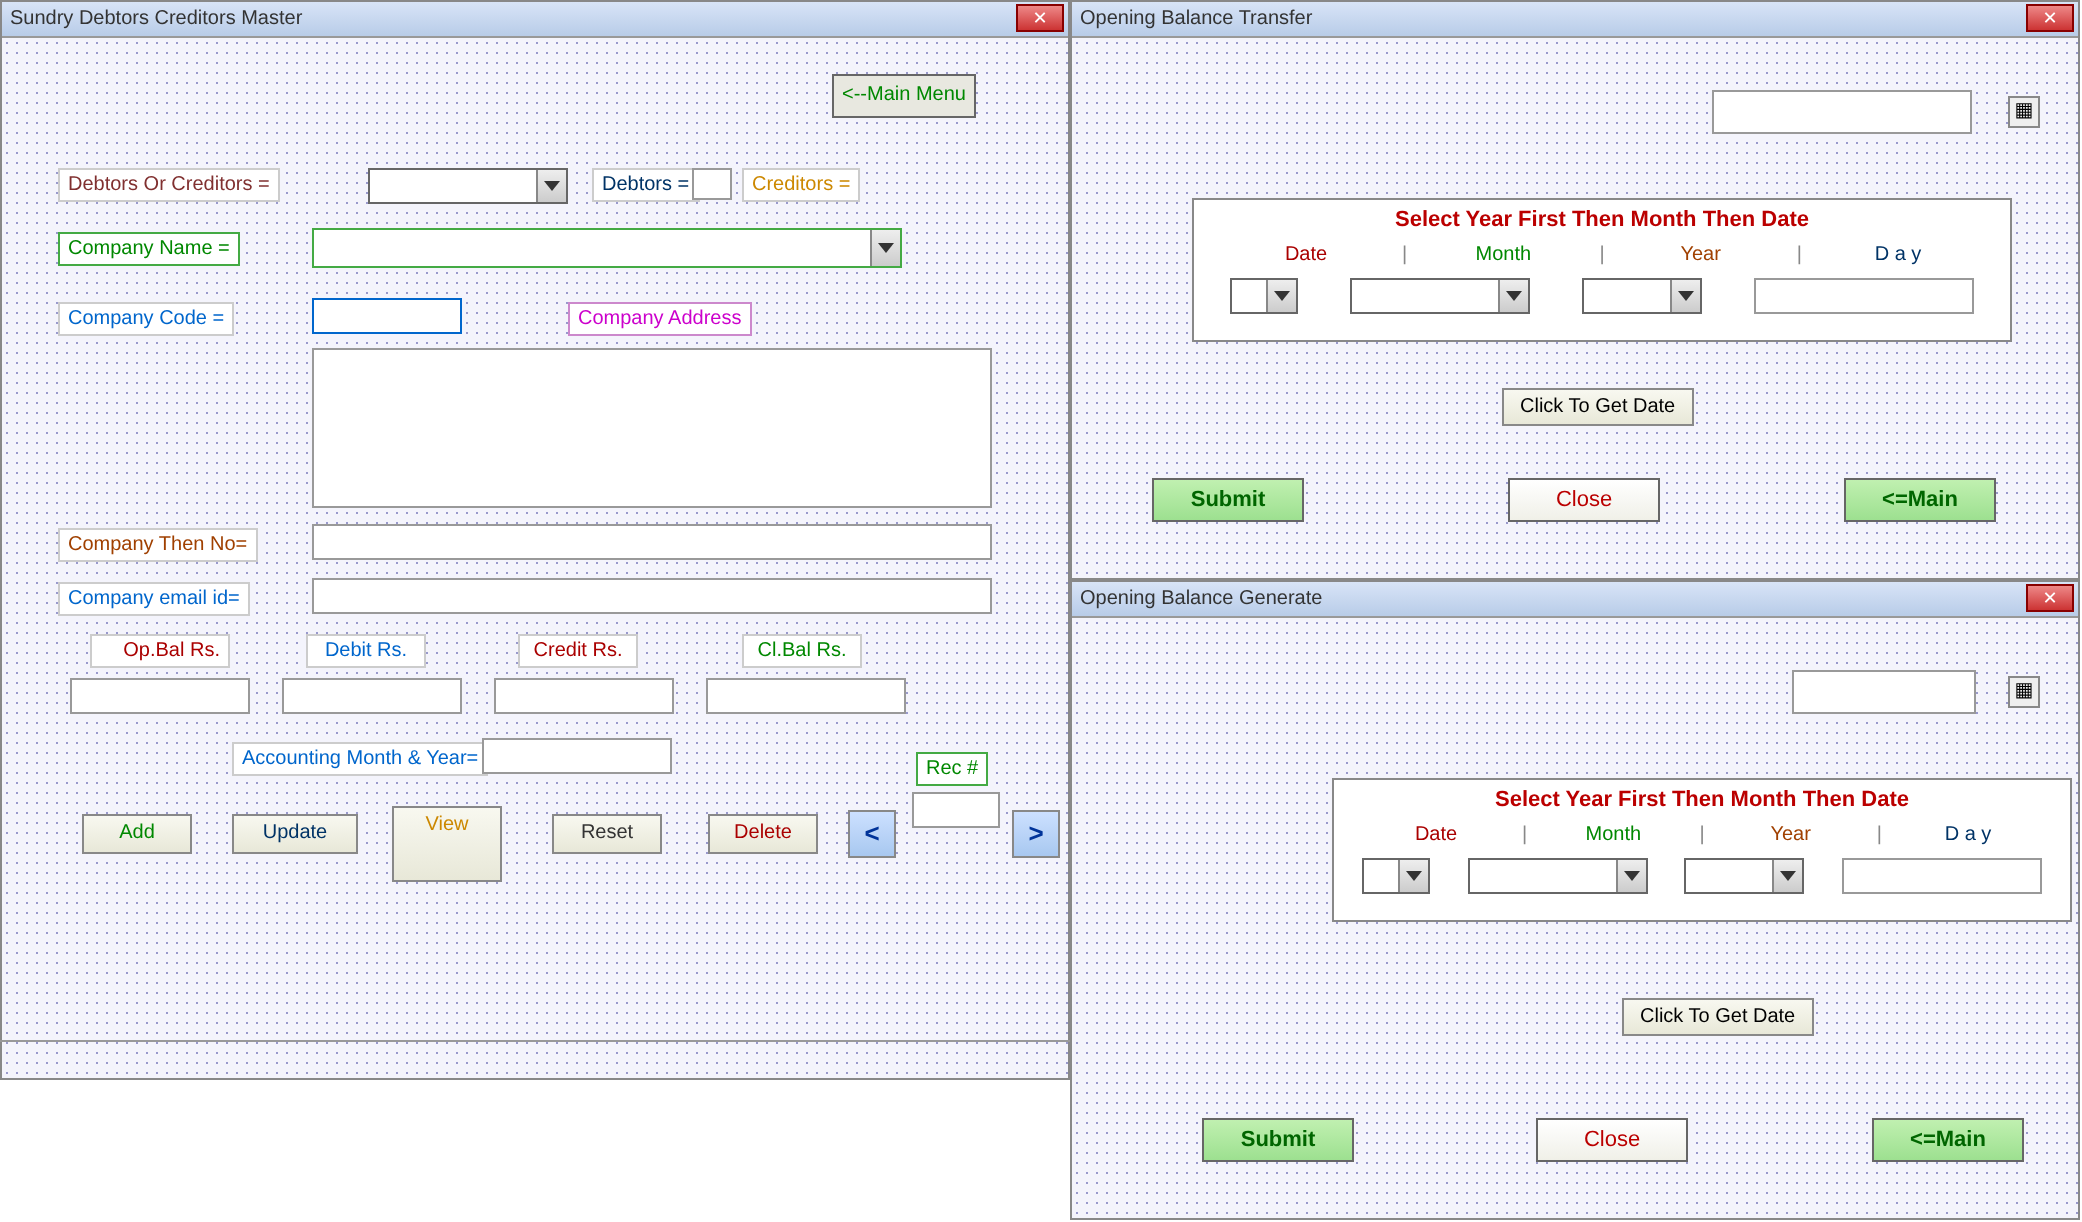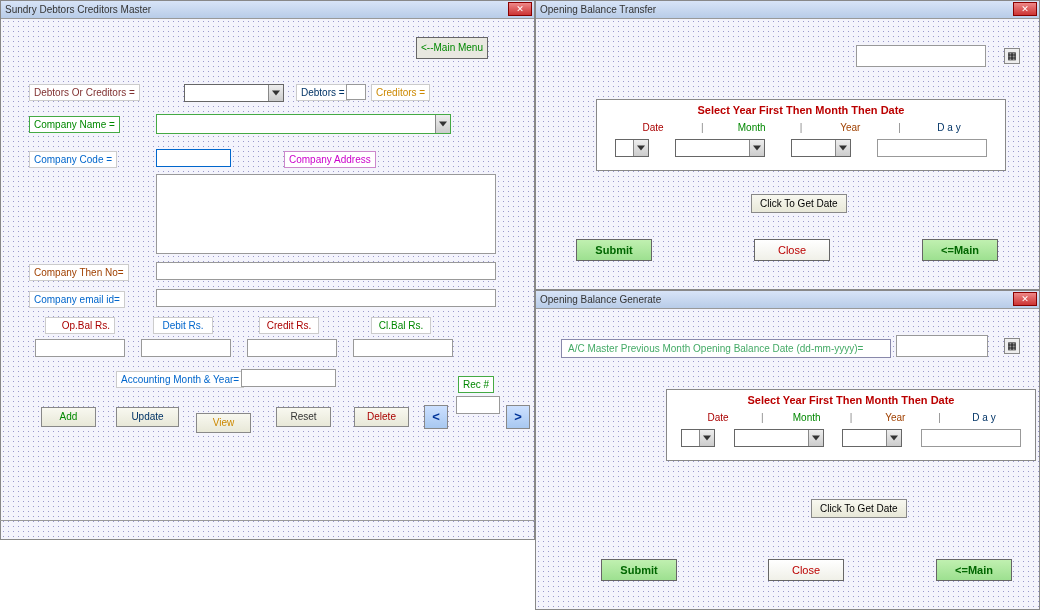--- a/index.html
+++ b/index.html
@@ -97,21 +97,21 @@
     <div class="inp" style="left:352px; top:320px; width:100px; height:18px;"></div>
 
     <div class="lbl" style="left:115px; top:352px; color:#06c;">Accounting Month &amp; Year=</div>
     <div class="inp" style="left:240px; top:350px; width:95px; height:18px;"></div>
 
     <div class="lbl" style="left:457px; top:357px; color:#080; border:1px solid #4a4;">Rec #</div>
     <div class="inp" style="left:455px; top:377px; width:44px; height:18px;"></div>
 
     <div class="btn" style="left:40px; top:388px; width:55px; height:20px; line-height:18px; color:#080;">Add</div>
     <div class="btn" style="left:115px; top:388px; width:63px; height:20px; line-height:18px; color:#036;">Update</div>
-    <div class="btn" style="left:195px; top:394px; width:55px; height:20px; line-height:18px; color:#c80;">View</div>
+    <div class="btn" style="left:195px; top:384px; width:55px; height:38px; line-height:18px; color:#c80;">View</div>
     <div class="btn" style="left:275px; top:388px; width:55px; height:20px; line-height:18px; color:#333;">Reset</div>
     <div class="btn" style="left:353px; top:388px; width:55px; height:20px; line-height:18px; color:#a00;">Delete</div>
     <div class="btn nav-btn" style="left:423px; top:386px; width:24px; height:24px; line-height:22px;">&lt;</div>
     <div class="btn nav-btn" style="left:505px; top:386px; width:24px; height:24px; line-height:22px;">&gt;</div>
   </div>
 </div>
 <div class="bottom-line" style="top:520px;"></div>
 
 <div class="window w2">
   <div class="window-bar">
@@ -154,21 +154,20 @@
     <div class="act-btn act-green" style="position:absolute; left:386px; top:220px;">&lt;=Main</div>
   </div>
 </div>
 
 <div class="window w3">
   <div class="window-bar">
     <span>Opening Balance Generate</span>
     <span class="close-x">✕</span>
   </div>
   <div class="wr-body">
-    <div class="prompt-box" style="left:25px; top:30px; width:330px;">A/C Master Previous Month Opening Balance Date (dd-mm-yyyy)=</div>
     <div class="inp" style="left:360px; top:26px; width:92px; height:22px;"></div>
     <div class="cal-icon" style="left:468px; top:29px;">▦</div>
 
     <div class="date-panel" style="left:130px; top:80px; width:370px; height:72px;">
       <div class="date-head">Select Year First Then Month Then Date</div>
       <div class="date-row">
         <span class="date-cell" style="color:#a00;">Date</span>
           <span class="sep">|</span>
         <span class="date-cell" style="color:#080;">Month</span>
           <span class="sep">|</span>

